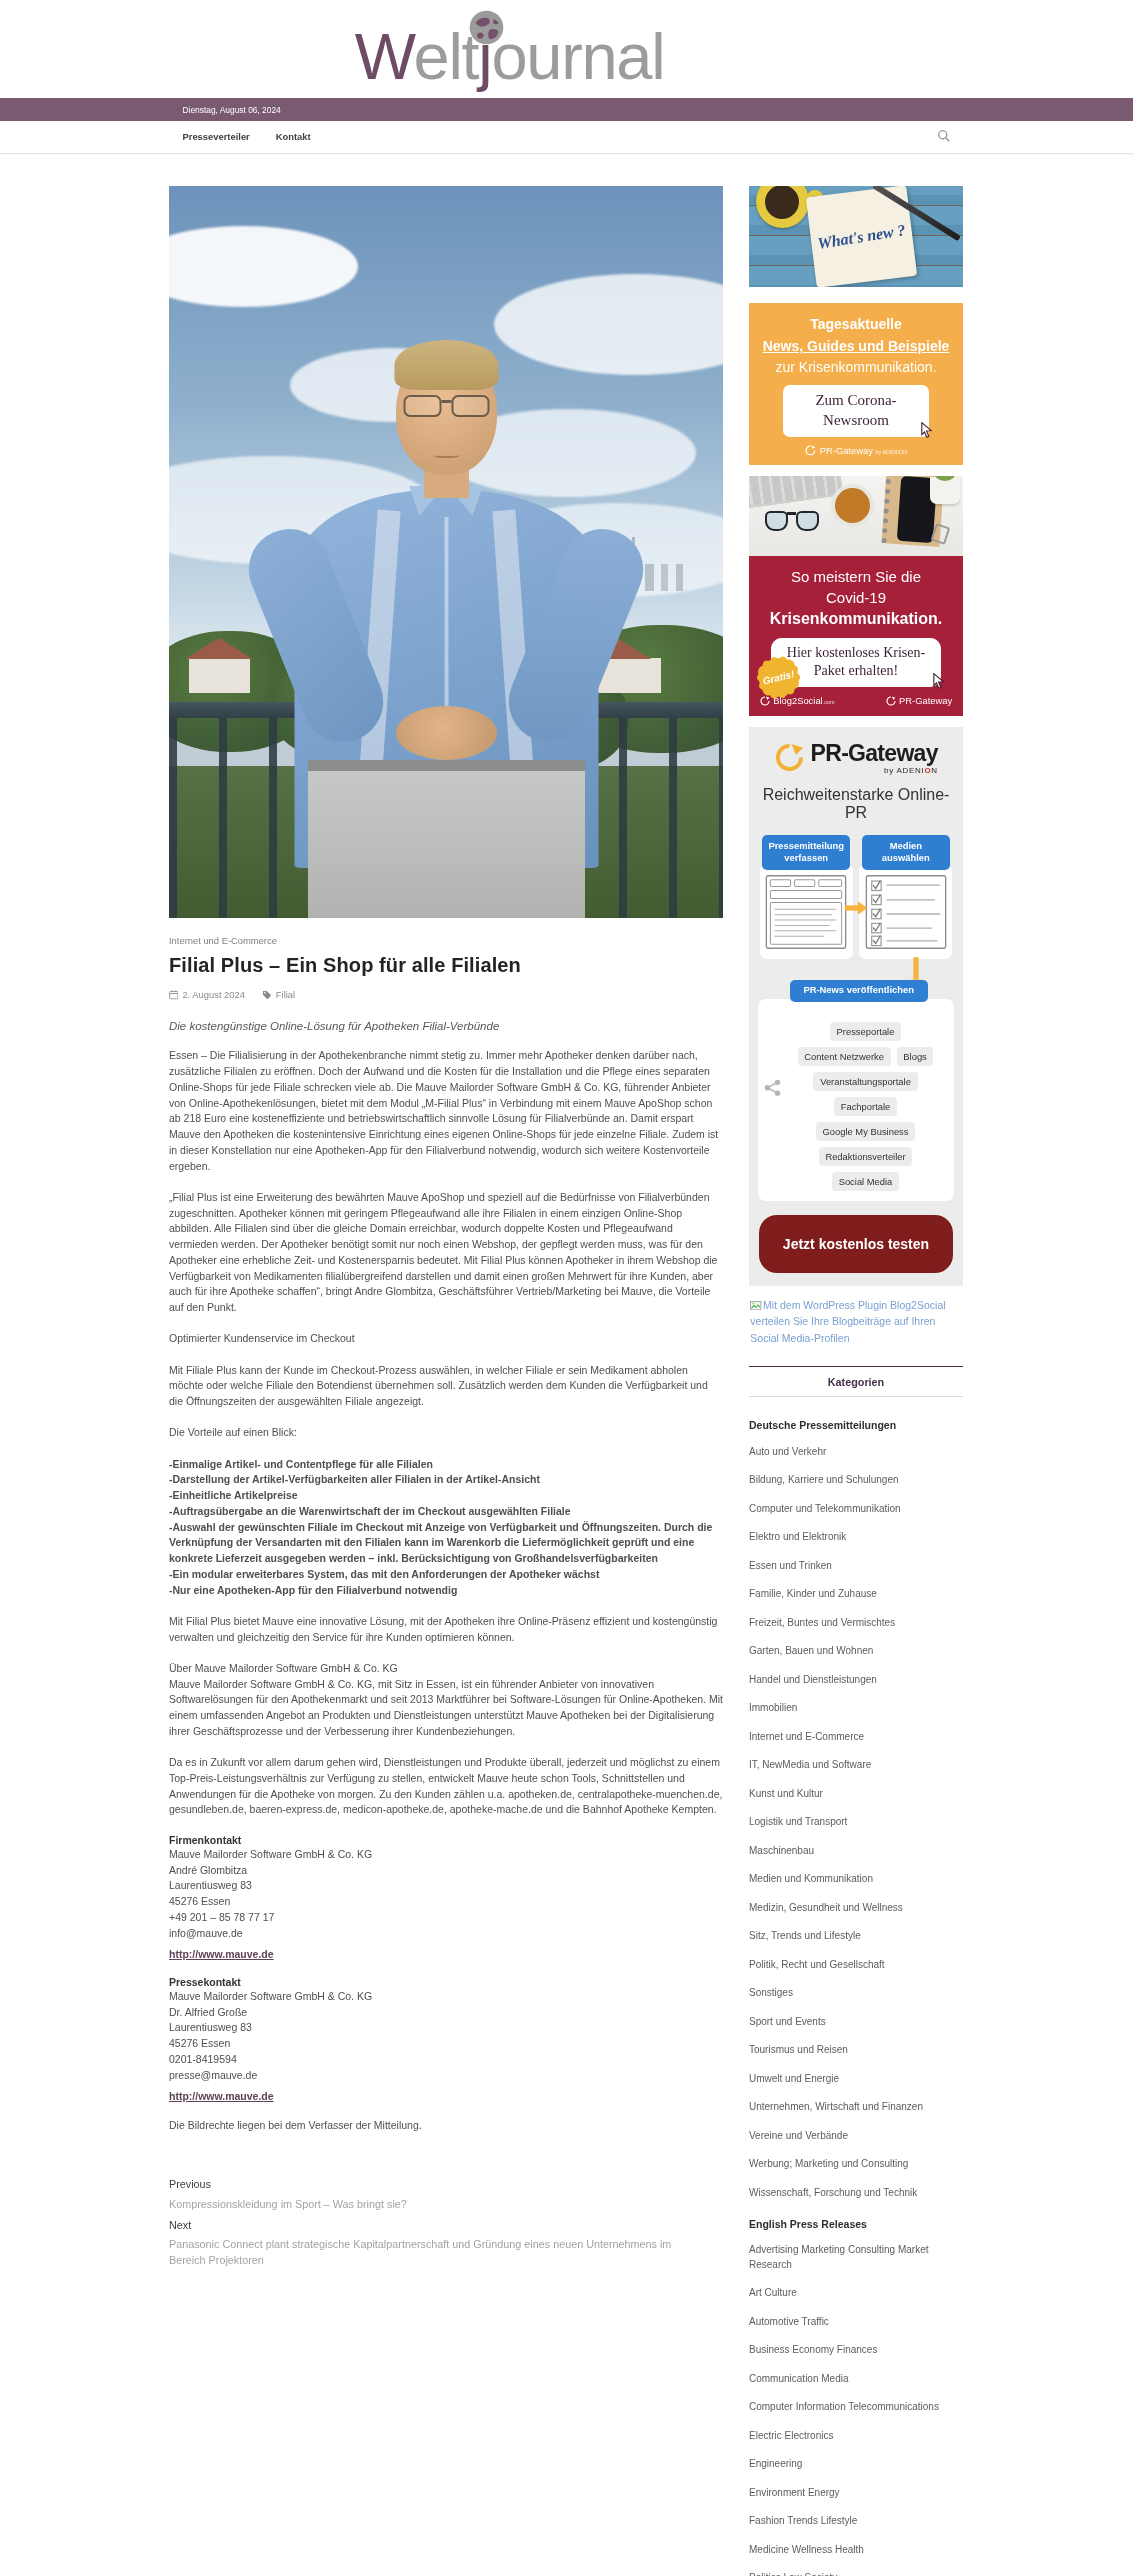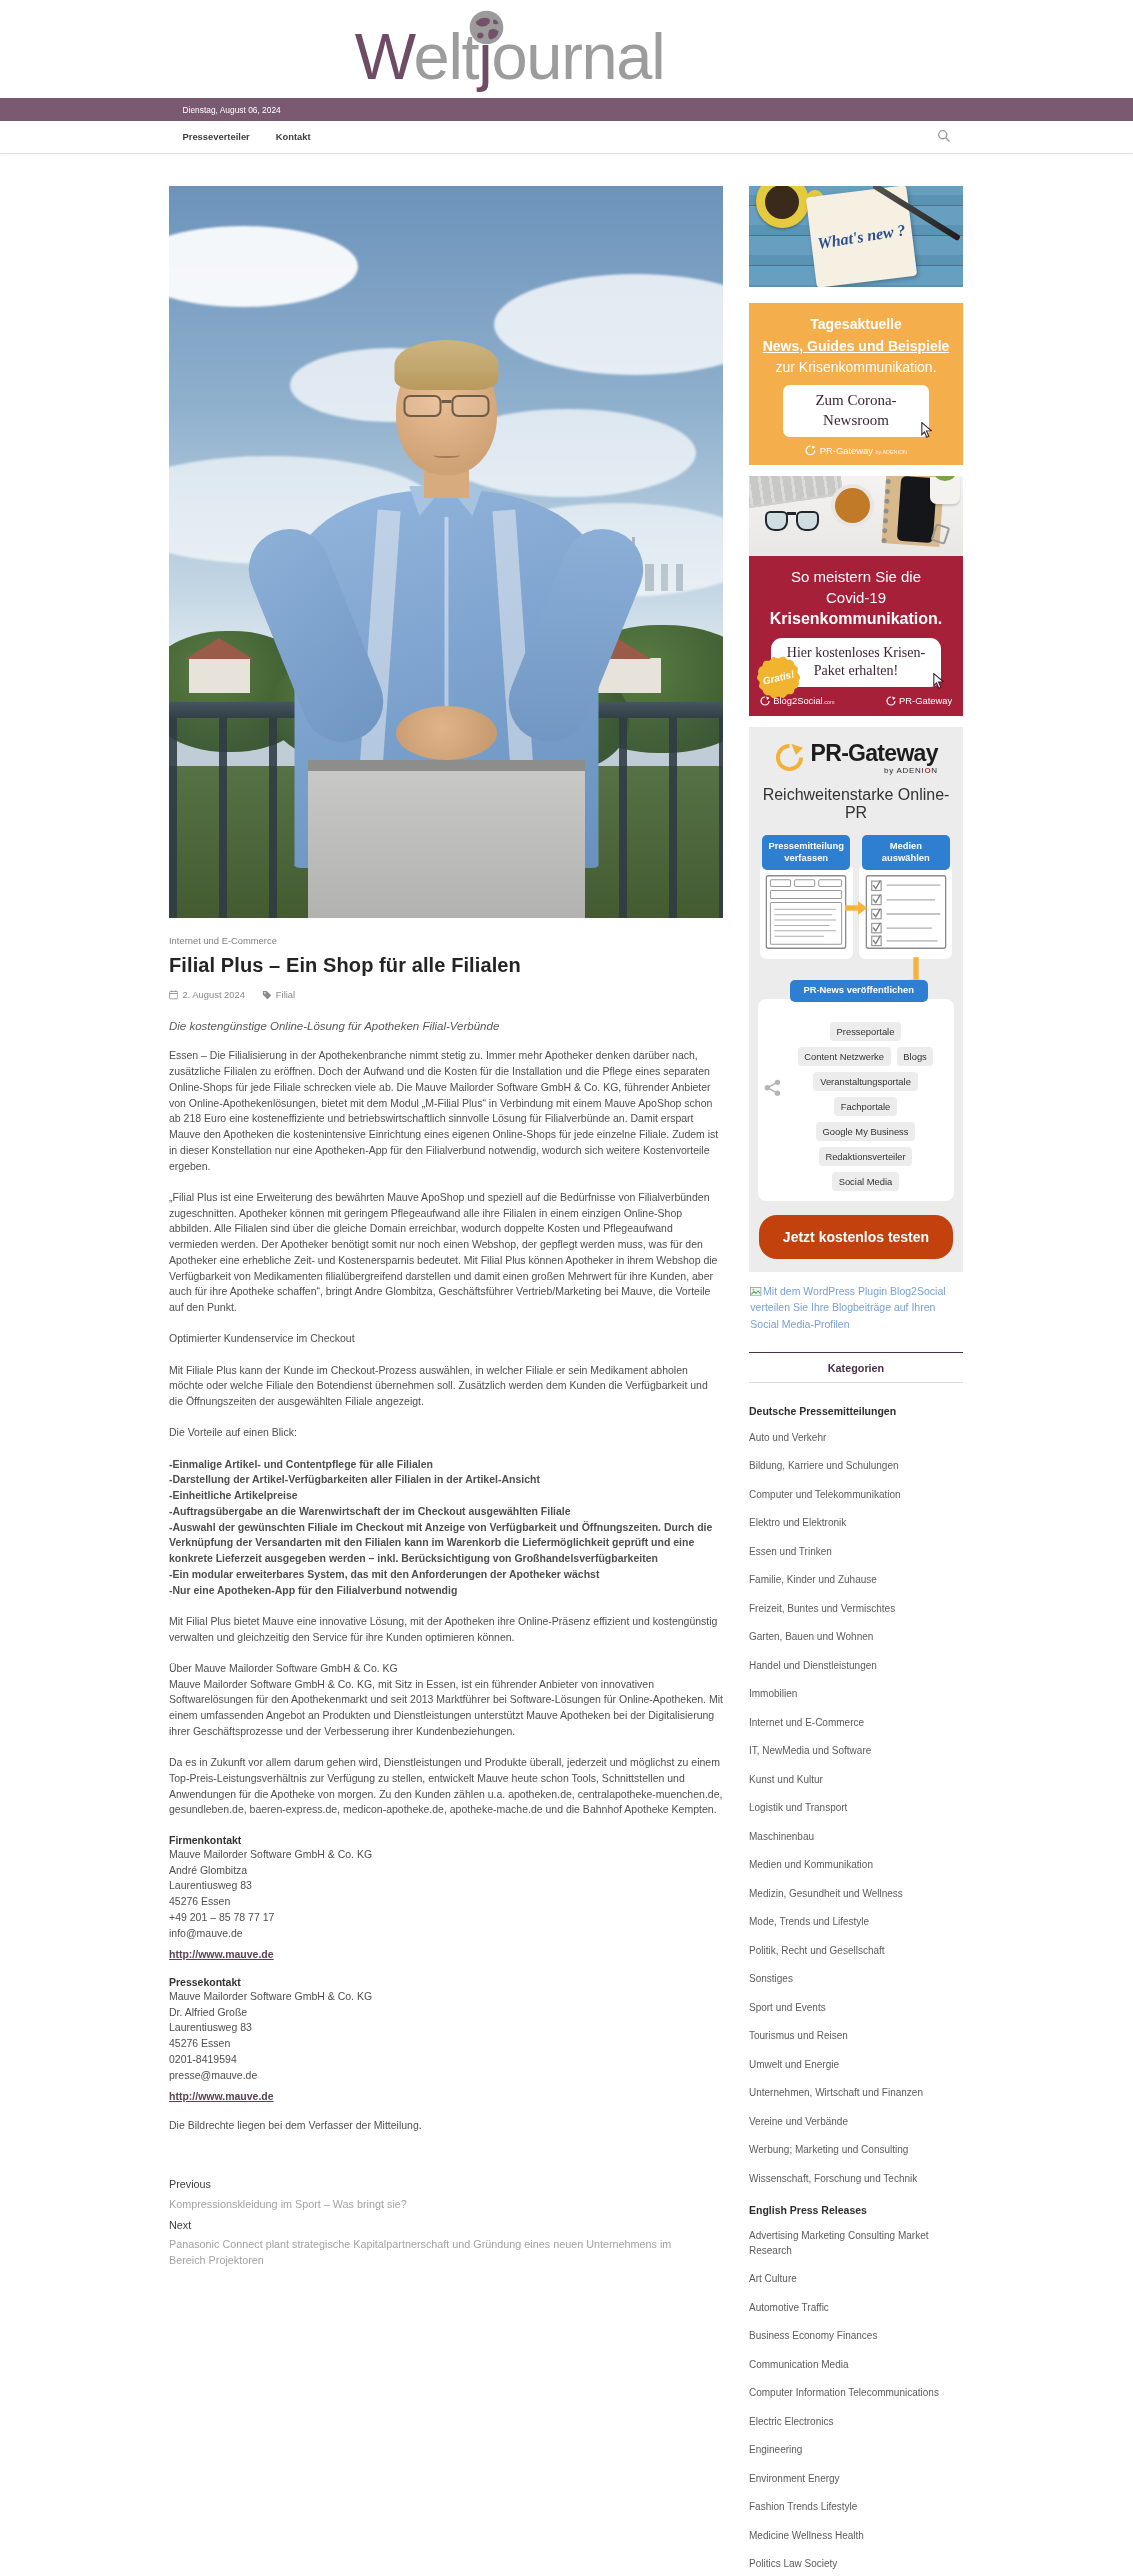--- a/index.html
+++ b/index.html
@@ -152,21 +152,21 @@
     padding:4.7px 4px; position:relative; z-index:2; margin:0 2.7px 5.4px; cursor:pointer; }
   .doc-card { background:#fff; border-radius:6.7px; padding:9.4px 5.4px 6.7px; margin-top:-10.8px; }
   .arrow-right { position:absolute; left:50%; top:65px; transform:translateX(-50%); z-index:3; }
   .arrow-down { text-align:center; margin:2.7px 0 0; height:36px; position:relative; }
   .arrow-down svg { position:absolute; right:30px; top:-4px; }
   .pr-bottom { background:#fff; border-radius:8px; margin-top:1.3px; padding:23px 5.4px 10.8px; position:relative; }
   .chip3 { position:absolute; left:50%; transform:translateX(-50%); top:-19px; width:138px; }
   .share-ic { position:absolute; left:5.4px; top:80px; }
   .pill-wrap { display:flex; flex-wrap:wrap; justify-content:center; gap:6px; padding-left:19px; }
   .pill { background:#ececec; border-radius:4px; padding:4px 6.7px; font-size:9.4px; color:#333; cursor:pointer; white-space:nowrap; }
-  .cta-btn { display:block; margin:13.5px auto 0; width:194px; padding:14px 0; background:#c2410c; border:none; border-radius:18px;
+  .cta-btn { display:block; margin:13.5px auto 0; width:194px; padding:21px 0; background:#7f1d1d; border:none; border-radius:18px;
     color:#fff; font-size:14px; font-weight:bold; text-align:center; cursor:pointer; font-family:"Liberation Sans",sans-serif; }
 
   .b2s-link { margin:10.8px 1.3px 2.7px; font-size:10.5px; line-height:1.55; color:#7aa0d2; cursor:pointer; }
   .b2s-link svg { vertical-align:-1.3px; margin-right:1.3px; }
 
   .widget-head { border-top:1.3px solid #4a3242; border-bottom:0.7px solid #d9d9d9; text-align:center; padding:8.8px 0; margin:20px 0 21.6px; }
   .widget-head .wt { font-size:10.8px; font-weight:bold; color:#45304a; }
   .list-header { font-size:10.5px; font-weight:bold; color:#2e2e2e; margin-bottom:13.5px; }
   .cat-item { font-size:10px; color:#5c5c5c; margin-bottom:14px; cursor:pointer; line-height:1.45; }
   .cat-group { margin-bottom:17.5px; }
@@ -518,21 +518,21 @@
             <div class="cat-item">Garten, Bauen und Wohnen</div>
             <div class="cat-item">Handel und Dienstleistungen</div>
             <div class="cat-item">Immobilien</div>
             <div class="cat-item">Internet und E-Commerce</div>
             <div class="cat-item">IT, NewMedia und Software</div>
             <div class="cat-item">Kunst und Kultur</div>
             <div class="cat-item">Logistik und Transport</div>
             <div class="cat-item">Maschinenbau</div>
             <div class="cat-item">Medien und Kommunikation</div>
             <div class="cat-item">Medizin, Gesundheit und Wellness</div>
-            <div class="cat-item">Mode, Trends und Lifestyle</div>
+            <div class="cat-item">Sitz, Trends und Lifestyle</div>
             <div class="cat-item">Politik, Recht und Gesellschaft</div>
             <div class="cat-item">Sonstiges</div>
             <div class="cat-item">Sport und Events</div>
             <div class="cat-item">Tourismus und Reisen</div>
             <div class="cat-item">Umwelt und Energie</div>
             <div class="cat-item">Unternehmen, Wirtschaft und Finanzen</div>
             <div class="cat-item">Vereine und Verbände</div>
             <div class="cat-item">Werbung; Marketing und Consulting</div>
             <div class="cat-item">Wissenschaft, Forschung und Technik</div>
           </div>

